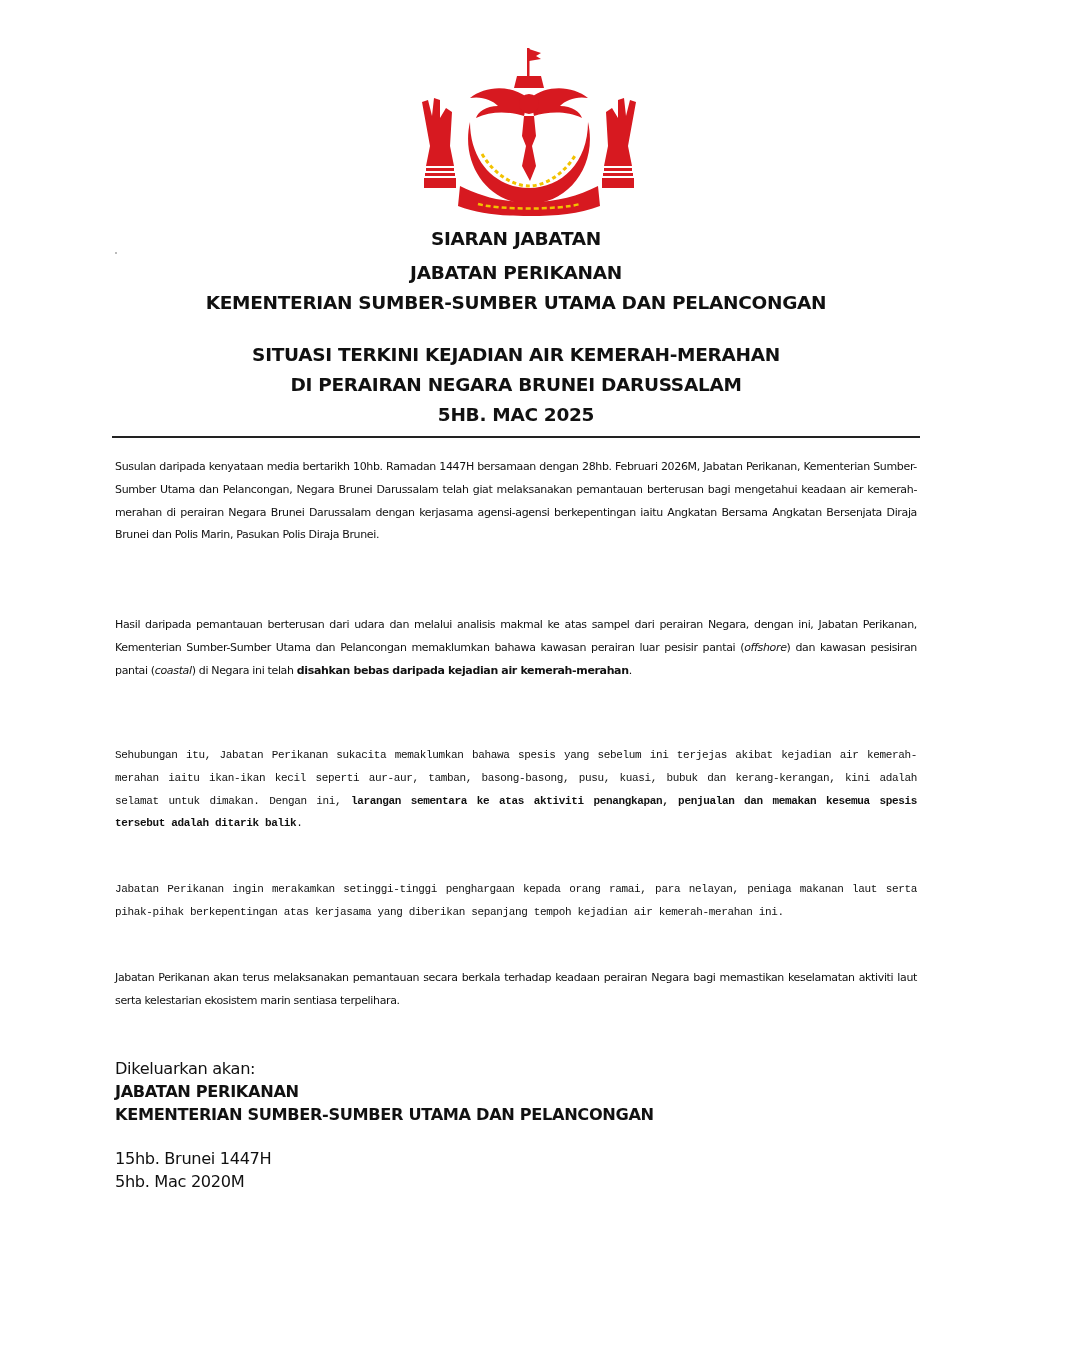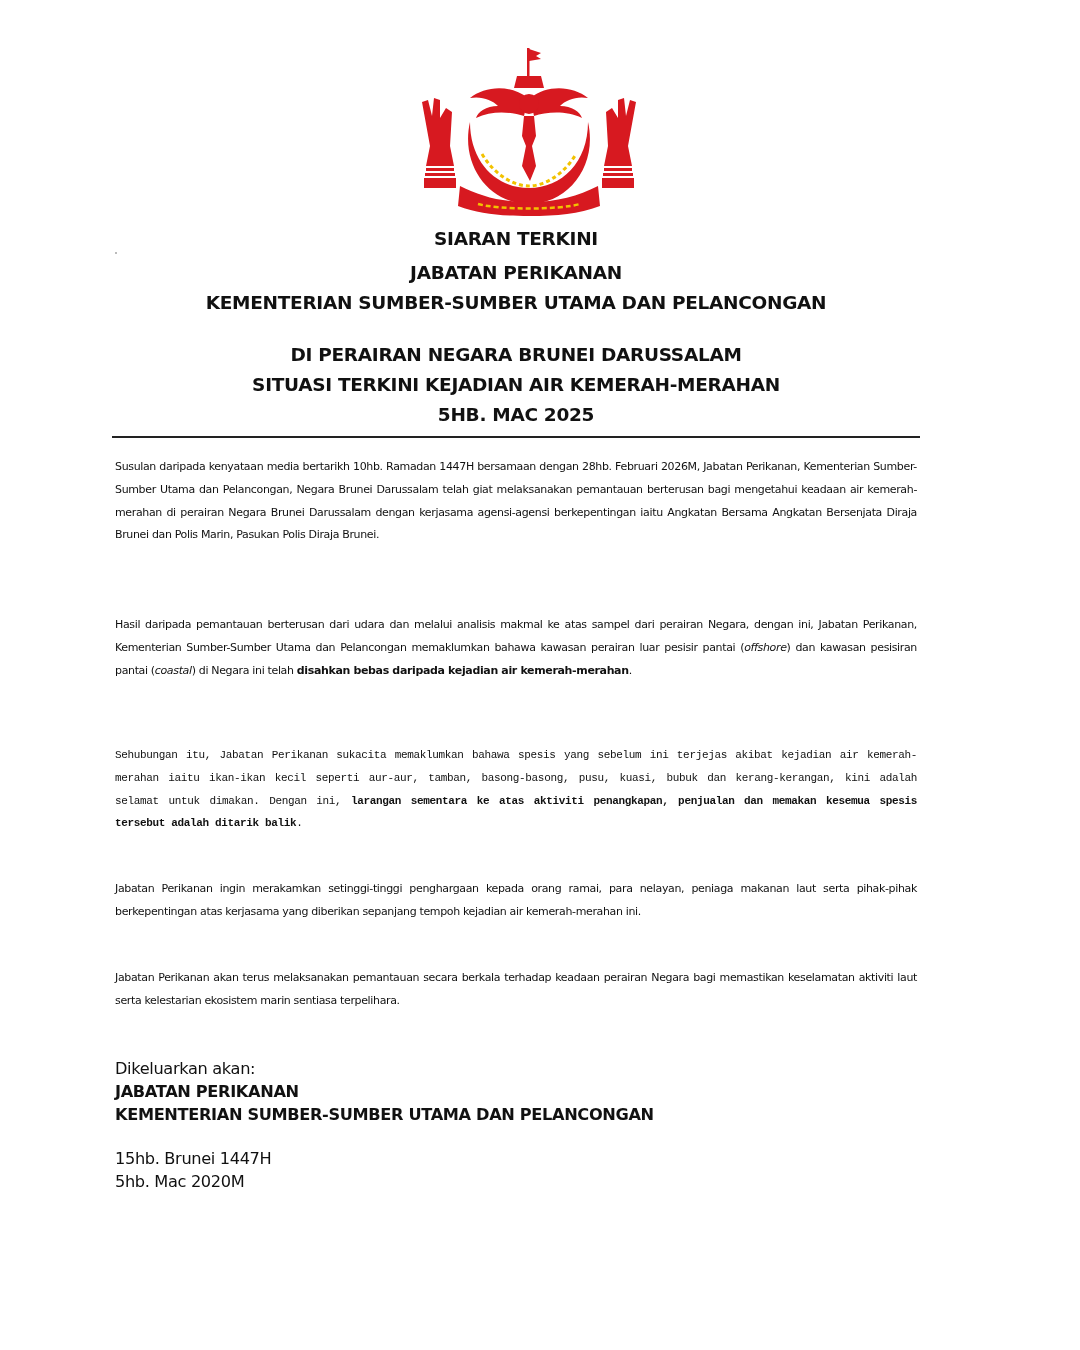--- a/index.html
+++ b/index.html
@@ -11,21 +11,21 @@
     .stray-dot { position: absolute; left: 115px; top: 252px; width: 2px; height: 2px; background: #bbb; }
     .header-block { position: absolute; left: 112px; width: 808px; text-align: center; font-weight: bold; font-size: 18.5px; line-height: 30px; letter-spacing: -0.3px; }
     .hb1 { top: 224px; }
     .hb2 { top: 258px; }
     .hb3 { top: 340px; }
     .rule { position: absolute; left: 112px; top: 436px; width: 808px; border-top: 2px solid #222; }
     .body { position: absolute; left: 115px; width: 802px; font-size: 11px; line-height: 22.8px; text-align: justify; letter-spacing: -0.35px; word-spacing: 0px; }
     .p1 { top: 456px; }
     .p2 { top: 614px; }
     .p3 { top: 744px; font-family: Liberation Mono, monospace; }
-    .p4 { top: 878px; }
+    .p4 { top: 878px; font-family: Liberation Mono, monospace; }
     .p5 { top: 967px; }
     .sig { position: absolute; left: 115px; top: 1058px; font-size: 16.2px; line-height: 22.8px; letter-spacing: -0.35px; }
     .sig .b { font-weight: bold; }
     .date { position: absolute; left: 115px; top: 1148px; font-size: 16.2px; line-height: 22.8px; letter-spacing: -0.35px; }
     p { margin: 0; }
     b { font-weight: bold; }
     i { }
   </style>
 </head>
 <body>
@@ -59,29 +59,29 @@
     <path d="M216 56 L210 54 L206 70 L204 52 L198 54 L198 72 L192 62 L186 66 L188 100 L184 120 L212 120 L208 100 Z" fill="#d71920"></path>
     <rect x="184" y="122" width="28" height="3" fill="#d71920"></rect>
     <rect x="183" y="127" width="30" height="3" fill="#d71920"></rect>
     <rect x="182" y="132" width="32" height="10" fill="#d71920"></rect>
   </svg>
 </div>
 
 <div class="stray-dot"></div>
 
 <div class="header-block hb1">
-  <div>SIARAN TERKINI</div>
+  <div>SIARAN JABATAN</div>
 </div>
 <div class="header-block hb2">
   <div>JABATAN PERIKANAN</div>
   <div>KEMENTERIAN SUMBER-SUMBER UTAMA DAN PELANCONGAN</div>
 </div>
 <div class="header-block hb3">
+  <div>SITUASI TERKINI KEJADIAN AIR KEMERAH-MERAHAN</div>
   <div>DI PERAIRAN NEGARA BRUNEI DARUSSALAM</div>
-  <div>SITUASI TERKINI KEJADIAN AIR KEMERAH-MERAHAN</div>
   <div>5HB. MAC 2025</div>
 </div>
 
 <div class="rule"></div>
 
 <p class="body p1">Susulan daripada kenyataan media bertarikh 10hb. Ramadan 1447H bersamaan dengan 28hb. Februari 2026M, Jabatan Perikanan, Kementerian Sumber-Sumber Utama dan Pelancongan, Negara Brunei Darussalam telah giat melaksanakan pemantauan berterusan bagi mengetahui keadaan air kemerah-merahan di perairan Negara Brunei Darussalam dengan kerjasama agensi-agensi berkepentingan iaitu Angkatan Bersama  Angkatan Bersenjata Diraja Brunei dan Polis Marin, Pasukan Polis Diraja Brunei.</p>
 
 <p class="body p2"><span>Hasil daripada pemantauan berterusan dari udara dan melalui analisis makmal ke atas sampel dari perairan Negara, dengan ini, Jabatan Perikanan, Kementerian Sumber-Sumber Utama dan Pelancongan memaklumkan bahawa kawasan perairan luar pesisir pantai (</span><i>offshore</i><span>) dan kawasan pesisiran pantai (</span><i>coastal</i><span>) di Negara ini telah </span><b>disahkan bebas daripada kejadian air kemerah-merahan</b><span>.</span></p>
 
 <p class="body p3"><span>Sehubungan itu, Jabatan Perikanan sukacita memaklumkan bahawa spesis yang sebelum ini terjejas akibat kejadian air kemerah-merahan iaitu ikan-ikan kecil seperti aur-aur, tamban, basong-basong, pusu, kuasi, bubuk dan kerang-kerangan, kini adalah selamat untuk dimakan. Dengan ini, </span><b>larangan sementara ke atas aktiviti penangkapan, penjualan dan memakan kesemua spesis tersebut adalah ditarik balik</b><span>.</span></p>

